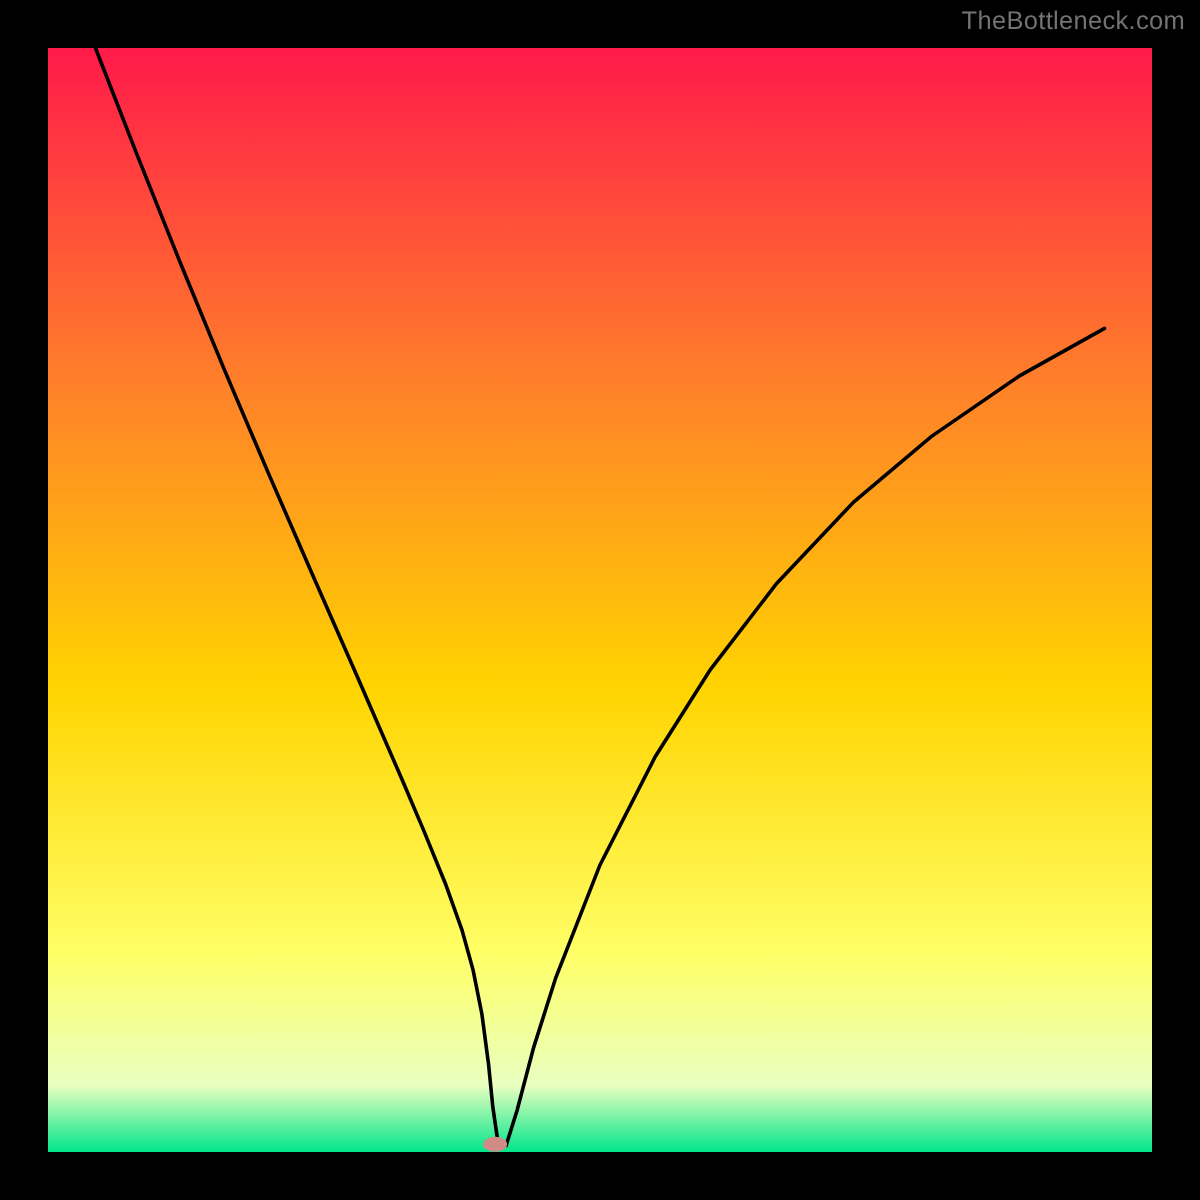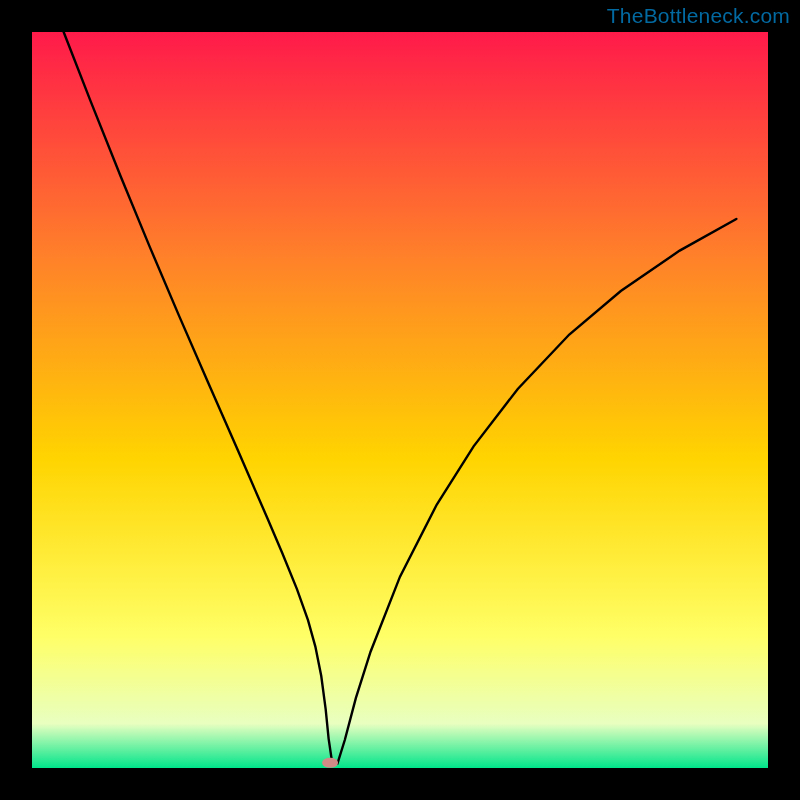--- a/index.html
+++ b/index.html
@@ -17,22 +17,22 @@
   }
   svg.chart {
     position: absolute;
     top: 0;
     left: 0;
   }
   .watermark {
     position: absolute;
     top: 4px;
     right: 10px;
-    color: #0369a1;
-    font-size: 21px;
+    color: #737373;
+    font-size: 17px;
     font-weight: 400;
     letter-spacing: 0.2px;
     user-select: none;
   }
 </style>
 </head>
 <body>
 
 <div class="chart-container">
 

